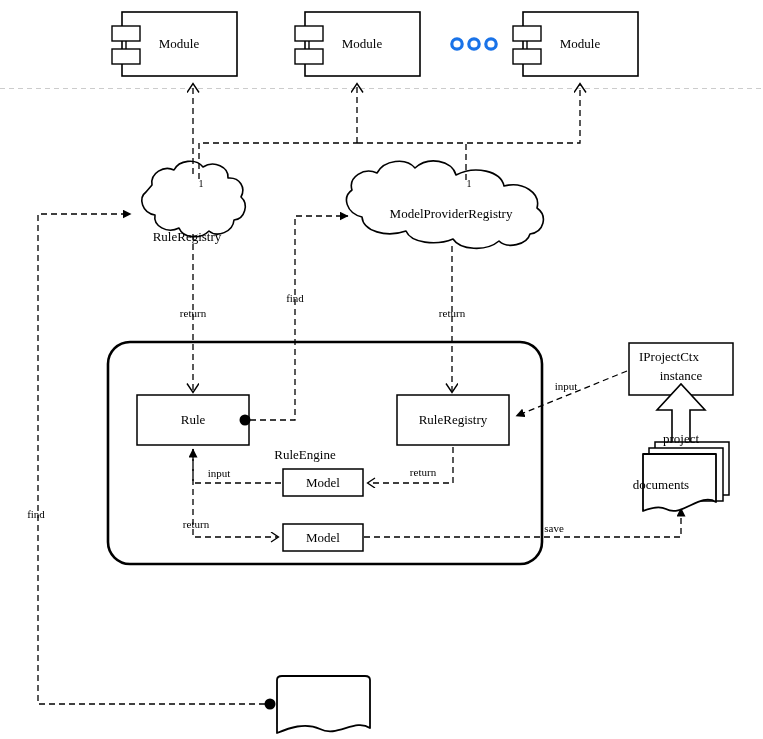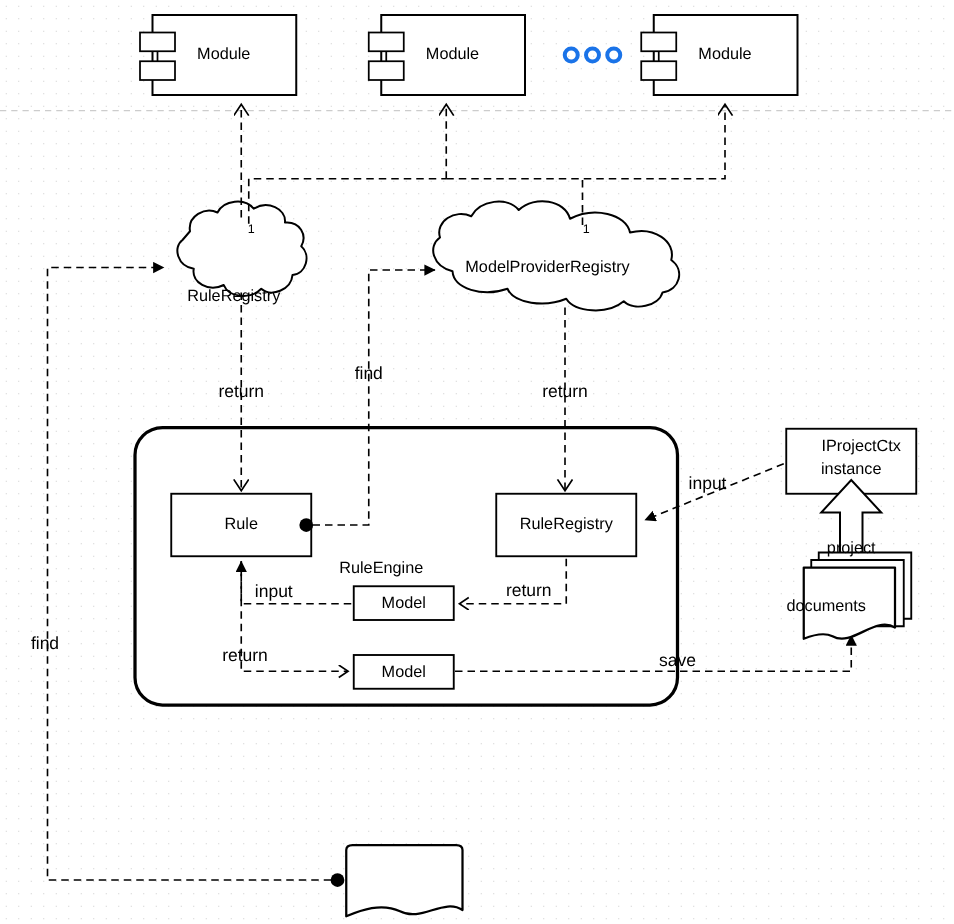--- a/index.html
+++ b/index.html
@@ -18,29 +18,29 @@
     background-position:0px 0px;
   }
   #vector{
     position:absolute;
     left:0; top:0;
     width:763px;
     height:739px;
   }
   .lbl{
     position:absolute;
-    font-family:Liberation Sans, sans-serif;
+    font-family:Liberation Serif, serif;
     color:#000000;
     white-space:nowrap;
     line-height:1.15;
     text-align:center;
   }
   .lbl.c{ transform:translate(-50%,-50%); }
   .node-title{ font-size:13px; }
-  .edge-label{ font-size:14px; }
+  .edge-label{ font-size:11px; }
   .mult-label{ font-size:10px; }
 </style>
 </head>
 <body>
 
 <div id="canvas">
 
   <svg id="vector" viewBox="0 0 763 739" xmlns="http://www.w3.org/2000/svg">
 
     <defs>
@@ -203,43 +203,43 @@
                C305,722 289,728 277,733 Z" fill="#ffffff" stroke="#000000" stroke-width="1.8" stroke-linejoin="round"></path>
     </g>
 
   </svg>
 
   <div class="lbl c node-title" style="left:179px;top:44px;">Module</div>
   <div class="lbl c node-title" style="left:362px;top:44px;">Module</div>
   <div class="lbl c node-title" style="left:580px;top:44px;">Module</div>
 
   <div class="lbl c node-title" style="left:187px;top:213px;margin-top:24px;">RuleRegistry</div>
-  <div class="lbl c node-title" style="left:438px;top:214px;">ModelProviderRegistry</div>
+  <div class="lbl c node-title" style="left:451px;top:214px;">ModelProviderRegistry</div>
 
   <div class="lbl c mult-label" style="left:201px;top:184px;">1</div>
   <div class="lbl c mult-label" style="left:469px;top:184px;">1</div>
 
   <div class="lbl c node-title" style="left:193px;top:420px;">Rule</div>
   <div class="lbl c node-title" style="left:453px;top:420px;">RuleRegistry</div>
   <div class="lbl c node-title" style="left:323px;top:483px;">Model</div>
   <div class="lbl c node-title" style="left:323px;top:538px;">Model</div>
 
   <div class="lbl c node-title" style="left:305px;top:455px;">RuleEngine</div>
 
-  <div class="lbl c node-title" style="left:689px;top:357px;">IProjectCtx</div>
+  <div class="lbl c node-title" style="left:669px;top:357px;">IProjectCtx</div>
   <div class="lbl c node-title" style="left:681px;top:376px;">instance</div>
 
   <div class="lbl c node-title" style="left:681px;top:439px;">project</div>
   <div class="lbl c node-title" style="left:661px;top:485px;">documents</div>
 
   <div class="lbl c node-title" style="left:323px;top:704px;margin-top:47px;">Config</div>
 
   <div class="lbl c edge-label" style="left:193px;top:313px;">return</div>
   <div class="lbl c edge-label" style="left:295px;top:298px;">find</div>
   <div class="lbl c edge-label" style="left:452px;top:313px;">return</div>
   <div class="lbl c edge-label" style="left:566px;top:386px;">input</div>
   <div class="lbl c edge-label" style="left:219px;top:473px;">input</div>
   <div class="lbl c edge-label" style="left:423px;top:472px;">return</div>
   <div class="lbl c edge-label" style="left:196px;top:524px;">return</div>
-  <div class="lbl c edge-label" style="left:542px;top:528px;">save</div>
+  <div class="lbl c edge-label" style="left:554px;top:528px;">save</div>
   <div class="lbl c edge-label" style="left:36px;top:514px;">find</div>
 
 </div>
 
 </body></html>

